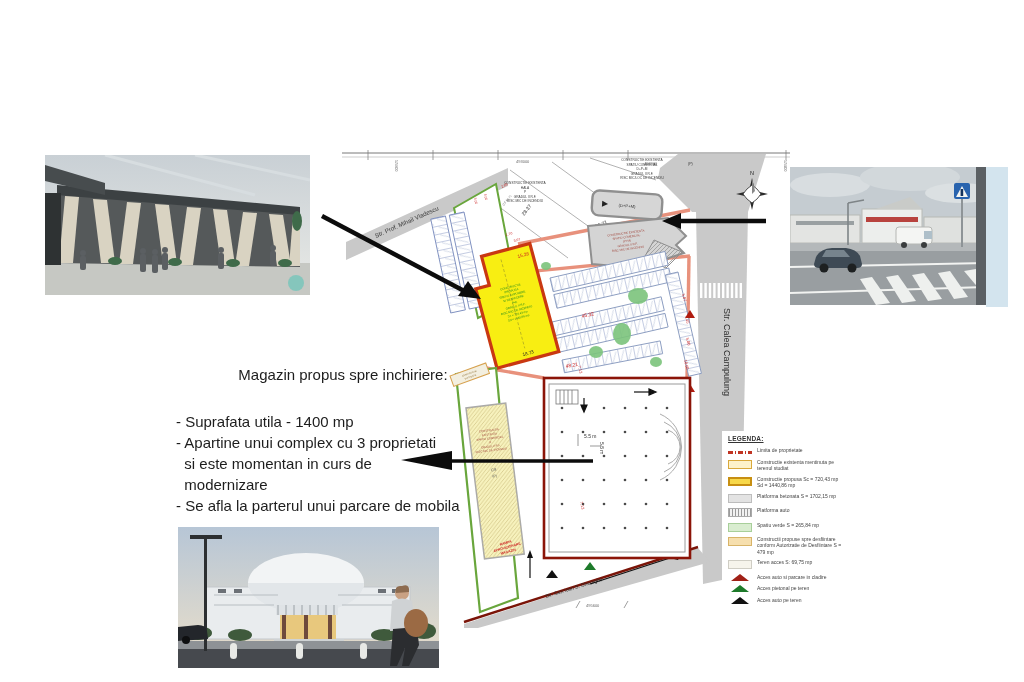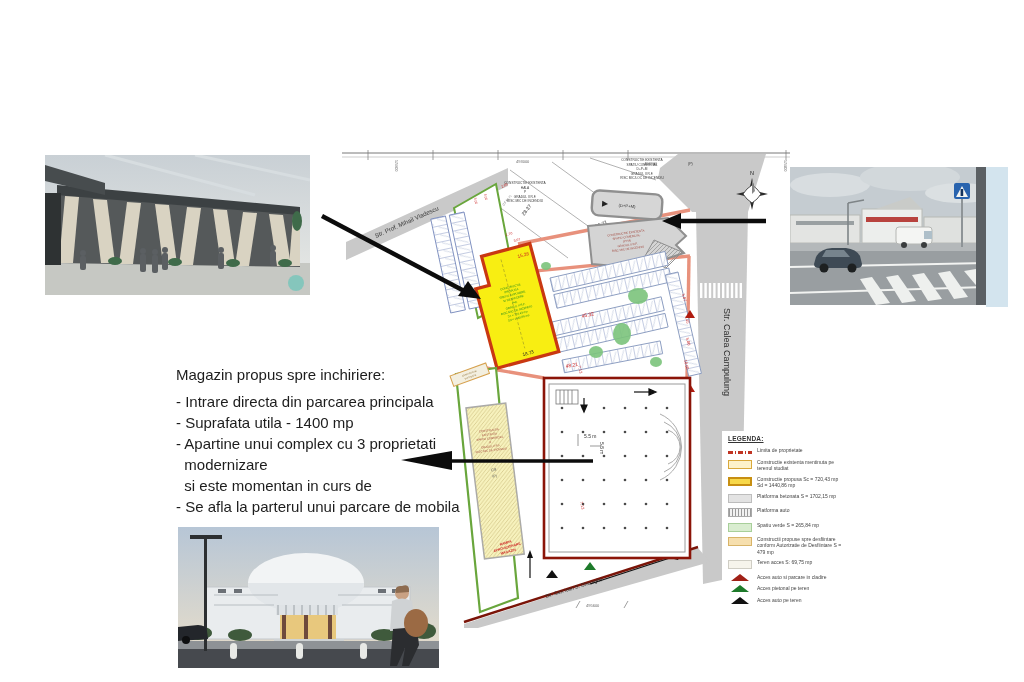--- a/index.html
+++ b/index.html
@@ -1,21 +1,21 @@
 <!DOCTYPE html>
 <html><head>
 <meta charset="utf-8">
 <style>
   html,body{margin:0;padding:0;background:#fff;}
   #canvas{position:relative;width:1024px;height:682px;background:#ffffff;overflow:hidden;
           font-family:"Liberation Sans", sans-serif;}
   .abs{position:absolute;}
   
   #note{left:176px;top:366px;width:334px;color:#1d1d1d;}
-  #note .title{font-size:15px;margin-bottom:8px;}
+  #note .title{font-size:15px;margin-bottom:28px;text-align:center;}
   #note .ln{font-size:15px;line-height:21px;white-space:pre;}
   
   #legend{left:722px;top:431px;width:126px;background:#fff;padding:4px 4px 6px 6px;box-sizing:border-box;}
   #legend .lg-title{font-size:6.5px;font-weight:bold;color:#333;text-decoration:underline;margin-bottom:5px;letter-spacing:.2px;}
   .lg-row{display:flex;align-items:flex-start;margin-bottom:4.5px;}
   .lg-sw{flex:0 0 24px;height:9px;margin-right:5px;margin-top:1px;box-sizing:border-box;}
   .lg-t{font-size:5px;line-height:1.25;color:#444;}
   .sw-line{height:3px;margin-top:4px;background:repeating-linear-gradient(90deg,#c03322 0 5px,transparent 5px 7px,#c03322 7px 8px,transparent 8px 10px);}
   .sw-exist{background:#fdf2cb;border:1px solid #d9a93c;}
   .sw-prop{background:#f7d84a;border:2px solid #c78f12;}
@@ -219,25 +219,24 @@
         <path d="M224,59 q8,-3 7,6 l-13,1 q-2,-8 6,-7" fill="#8d6b4f"></path>
         <path d="M214,74 q10,-5 20,0 l4,28 -26,2 Z" fill="#cfd2d4"></path>
         <path d="M215,102 l24,-2 2,18 -10,21 -7,0 3,-18 -8,18 -7,0 Z" fill="#2b2d30"></path>
         <ellipse cx="238" cy="96" rx="12" ry="14" fill="#9b6a44"></ellipse>
       </g>
     </svg>
   </div>
 
   <div id="note" class="abs">
     <div class="title">Magazin propus spre inchiriere:</div>
-    <div class="ln">- Intrare directa din parcarea principala</div>
     <div class="ln">- Suprafata utila - 1400 mp</div>
     <div class="ln">- Apartine unui complex cu 3 proprietati</div>
+    <div class="ln">  si este momentan in curs de</div>
     <div class="ln">  modernizare</div>
-    <div class="ln">  si este momentan in curs de</div>
     <div class="ln">- Se afla la parterul unui parcare de mobila</div>
   </div>
 
   <div class="abs" style="left:338px;top:146px;width:460px;height:482px;">
     <svg width="460" height="482" viewBox="0 0 460 482">
       <defs>
         <pattern id="hatchGray" patternUnits="userSpaceOnUse" width="4" height="4">
           <path d="M0,4 L4,0" stroke="#8f8f8f" stroke-width="0.7"></path>
         </pattern>
         <pattern id="hatchYellow" patternUnits="userSpaceOnUse" width="4" height="4">

